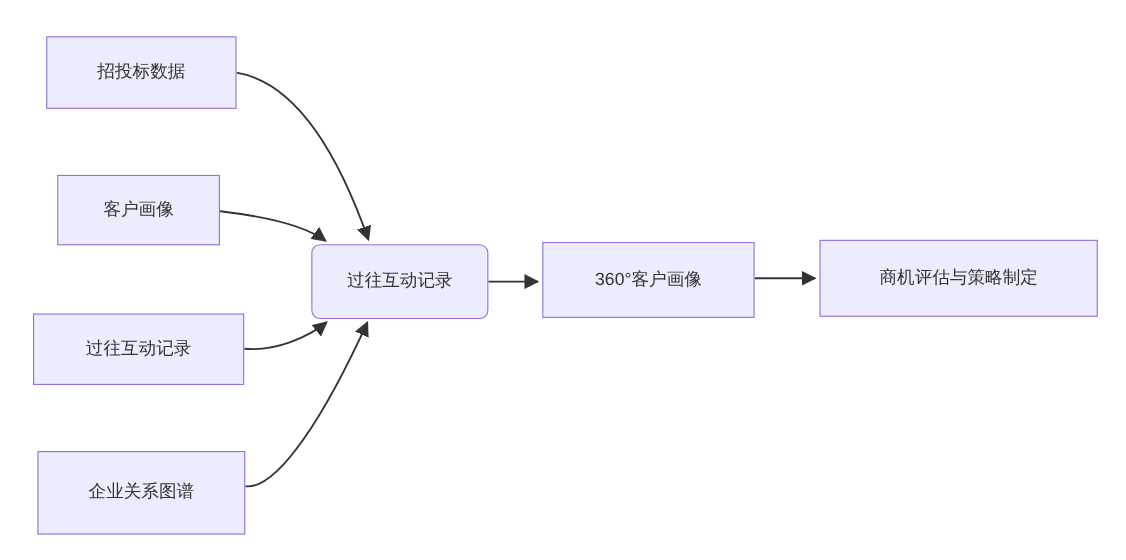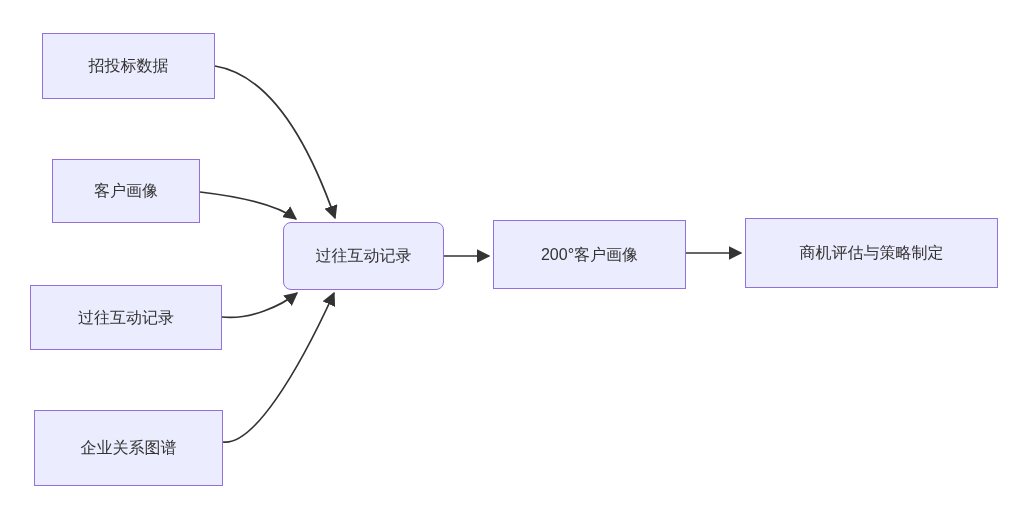--- a/index.html
+++ b/index.html
@@ -83,20 +83,20 @@
 
   <div class="node rect" style="left:34px; top:410px; width:189px; height:76px;">
     <span>企业关系图谱</span>
   </div>
 
   <div class="node rounded" style="left:283px; top:222px; width:161px; height:68px;">
     <span>过往互动记录</span>
   </div>
 
   <div class="node rect" style="left:493px; top:220px; width:193px; height:69px;">
-    <span>200°客户画像</span>
+    <span>360°客户画像</span>
   </div>
 
   <div class="node rect" style="left:745px; top:218px; width:253px; height:70px;">
     <span>商机评估与策略制定</span>
   </div>
 
 </div>
 
 </body></html>

